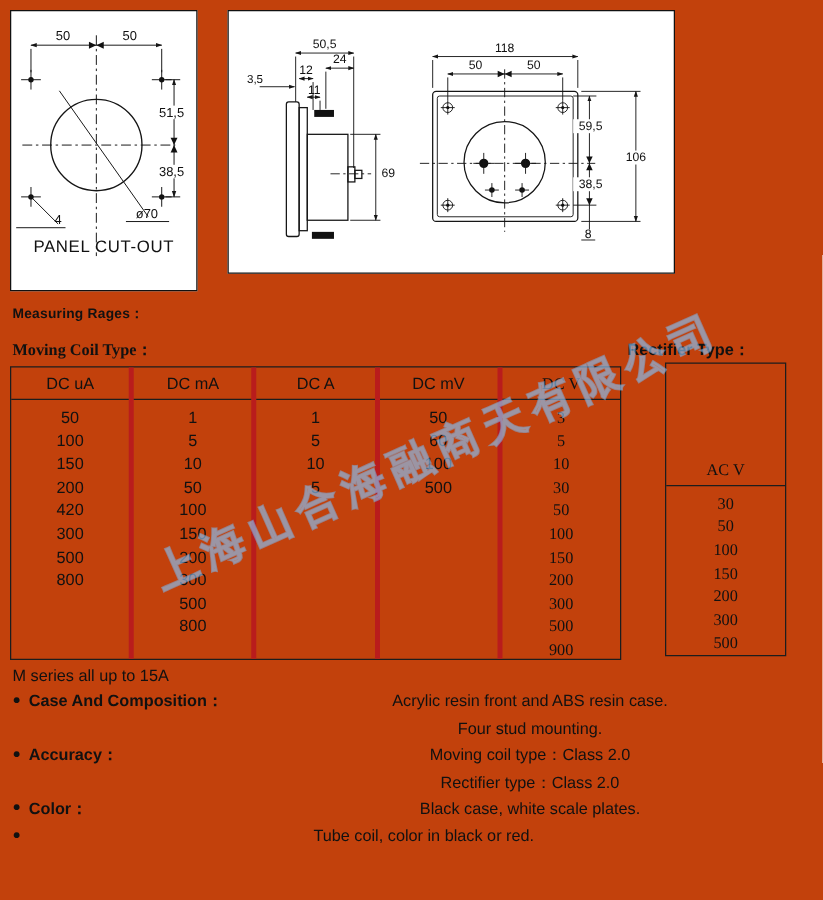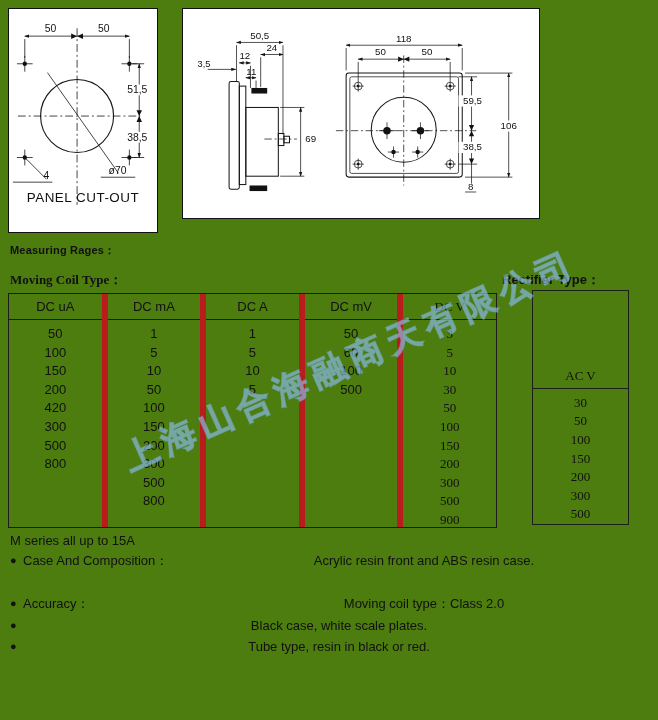--- a/index.html
+++ b/index.html
@@ -1,52 +1,52 @@
 <!DOCTYPE html>
 <html><head>
 <meta charset="utf-8">
 <style>
   * { margin:0; padding:0; box-sizing:border-box; }
   html,body { background:#fff; }
   .page {
-    position:relative; width:658px; height:720px; background:#4d7c0f;
+    position:relative; width:658px; height:720px; background:#c2410c;
     font-family:"Liberation Sans", sans-serif; color:#111; overflow:hidden;
   }
   .draw-box { position:absolute; border:1.6px solid #111; background:#fff; }
   .box-cutout { left:8px; top:8px; width:150px; height:225px; }
   .box-views  { left:182px; top:8px; width:358px; height:211px; }
   .draw-box svg { display:block; width:100%; height:100%; }
 
   .heading { position:absolute; left:10px; top:243px; font-size:11px; font-weight:bold; letter-spacing:.2px; }
   .sec-label { position:absolute; top:271px; font-size:13px; font-weight:bold; }
   .lbl-moving { left:10px;font-family:Liberation Serif, serif; }
   .lbl-rect { left:502px; }
 
   .rtable { position:absolute; display:flex; border:1.4px solid #1d1d1d; background:transparent; }
   .tbl-main { left:8px; top:293px; width:489px; height:235px; }
   .tbl-rect { left:532px; top:290px; width:97px; height:235px;align-items:flex-end; }
-  .rtable .col { flex:1; display:flex; flex-direction:column; border-right:6px solid #b91c1c; }
+  .rtable .col { flex:1; display:flex; flex-direction:column; border-right:4px solid #b91c1c; }
   .rtable .col:last-child { border-right:none;font-family:Liberation Serif, serif; }
   .rtable .th { height:26px; line-height:26px; text-align:center; border-bottom:1.3px solid #1d1d1d; font-size:13px; }
   .rtable .tbody { padding-top:5px; text-align:center; font-size:13px; }
   .rtable .val { height:18.6px; line-height:18.6px; }
 
   .watermark {
     position:absolute; left:78px; top:338px; width:545px; height:46px; z-index:6;
     transform:rotate(-24deg); transform-origin:50% 50%;
     font-size:34px; font-weight:bold; letter-spacing:7px; white-space:nowrap; text-align:center;
     color:rgba(198,224,247,0.30); -webkit-text-stroke:1.4px rgba(122,178,231,0.55);
     pointer-events:none;
   }
 
   .mseries { position:absolute; left:10px; top:533px; font-size:13px; }
   .specs { position:absolute; left:10px; top:550px; width:645px; }
   .spec-row { display:flex; height:21.5px; line-height:21.5px; font-size:13px; }
   .spec-bullet { width:13px; font-size:11px; }
-  .spec-label { width:170px; font-weight:normal; }
+  .spec-label { width:170px; font-weight:bold; }
   .spec-value { flex:1;text-align:center; }
 
   svg text { font-family:"Liberation Sans", sans-serif; fill:#111; }
   .dim-t { font-size:10.5px; }
   .dim-s { font-size:10px; }
   .cap-t { font-size:13.5px; letter-spacing:.5px; }
   .oln { stroke:#161616; fill:none; stroke-width:1.1; }
   .thin { stroke:#161616; fill:none; stroke-width:0.8; }
   .diml { stroke:#161616; fill:none; stroke-width:0.8; }
   .cl { stroke:#161616; fill:none; stroke-width:0.8; stroke-dasharray:8 3 2 3; }
@@ -329,29 +329,36 @@
   <div class="mseries">M series all up to 15A</div>
   <div class="specs" id="specs">
       <div class="spec-row">
         <span class="spec-bullet">●</span>
         <span class="spec-label">Case And Composition：</span>
         <span class="spec-value">Acrylic resin front and ABS resin case.</span>
       </div>
       <div class="spec-row">
         <span class="spec-bullet"></span>
         <span class="spec-label"></span>
+        <span class="spec-value">Four stud mounting.</span>
       </div>
       <div class="spec-row">
         <span class="spec-bullet">●</span>
         <span class="spec-label">Accuracy：</span>
         <span class="spec-value">Moving coil type：Class 2.0</span>
       </div>
       <div class="spec-row">
+        <span class="spec-bullet"></span>
+        <span class="spec-label"></span>
+        <span class="spec-value">Rectifier type：Class 2.0</span>
+      </div>
+      <div class="spec-row">
         <span class="spec-bullet">●</span>
+        <span class="spec-label">Color：</span>
         <span class="spec-value">Black case, white scale plates.</span>
       </div>
       <div class="spec-row">
         <span class="spec-bullet">●</span>
-        <span class="spec-value">Tube type, resin in black or red.</span>
+        <span class="spec-value">Tube coil, color in black or red.</span>
       </div>
     </div>
 
 </div>
 
 </body></html>

